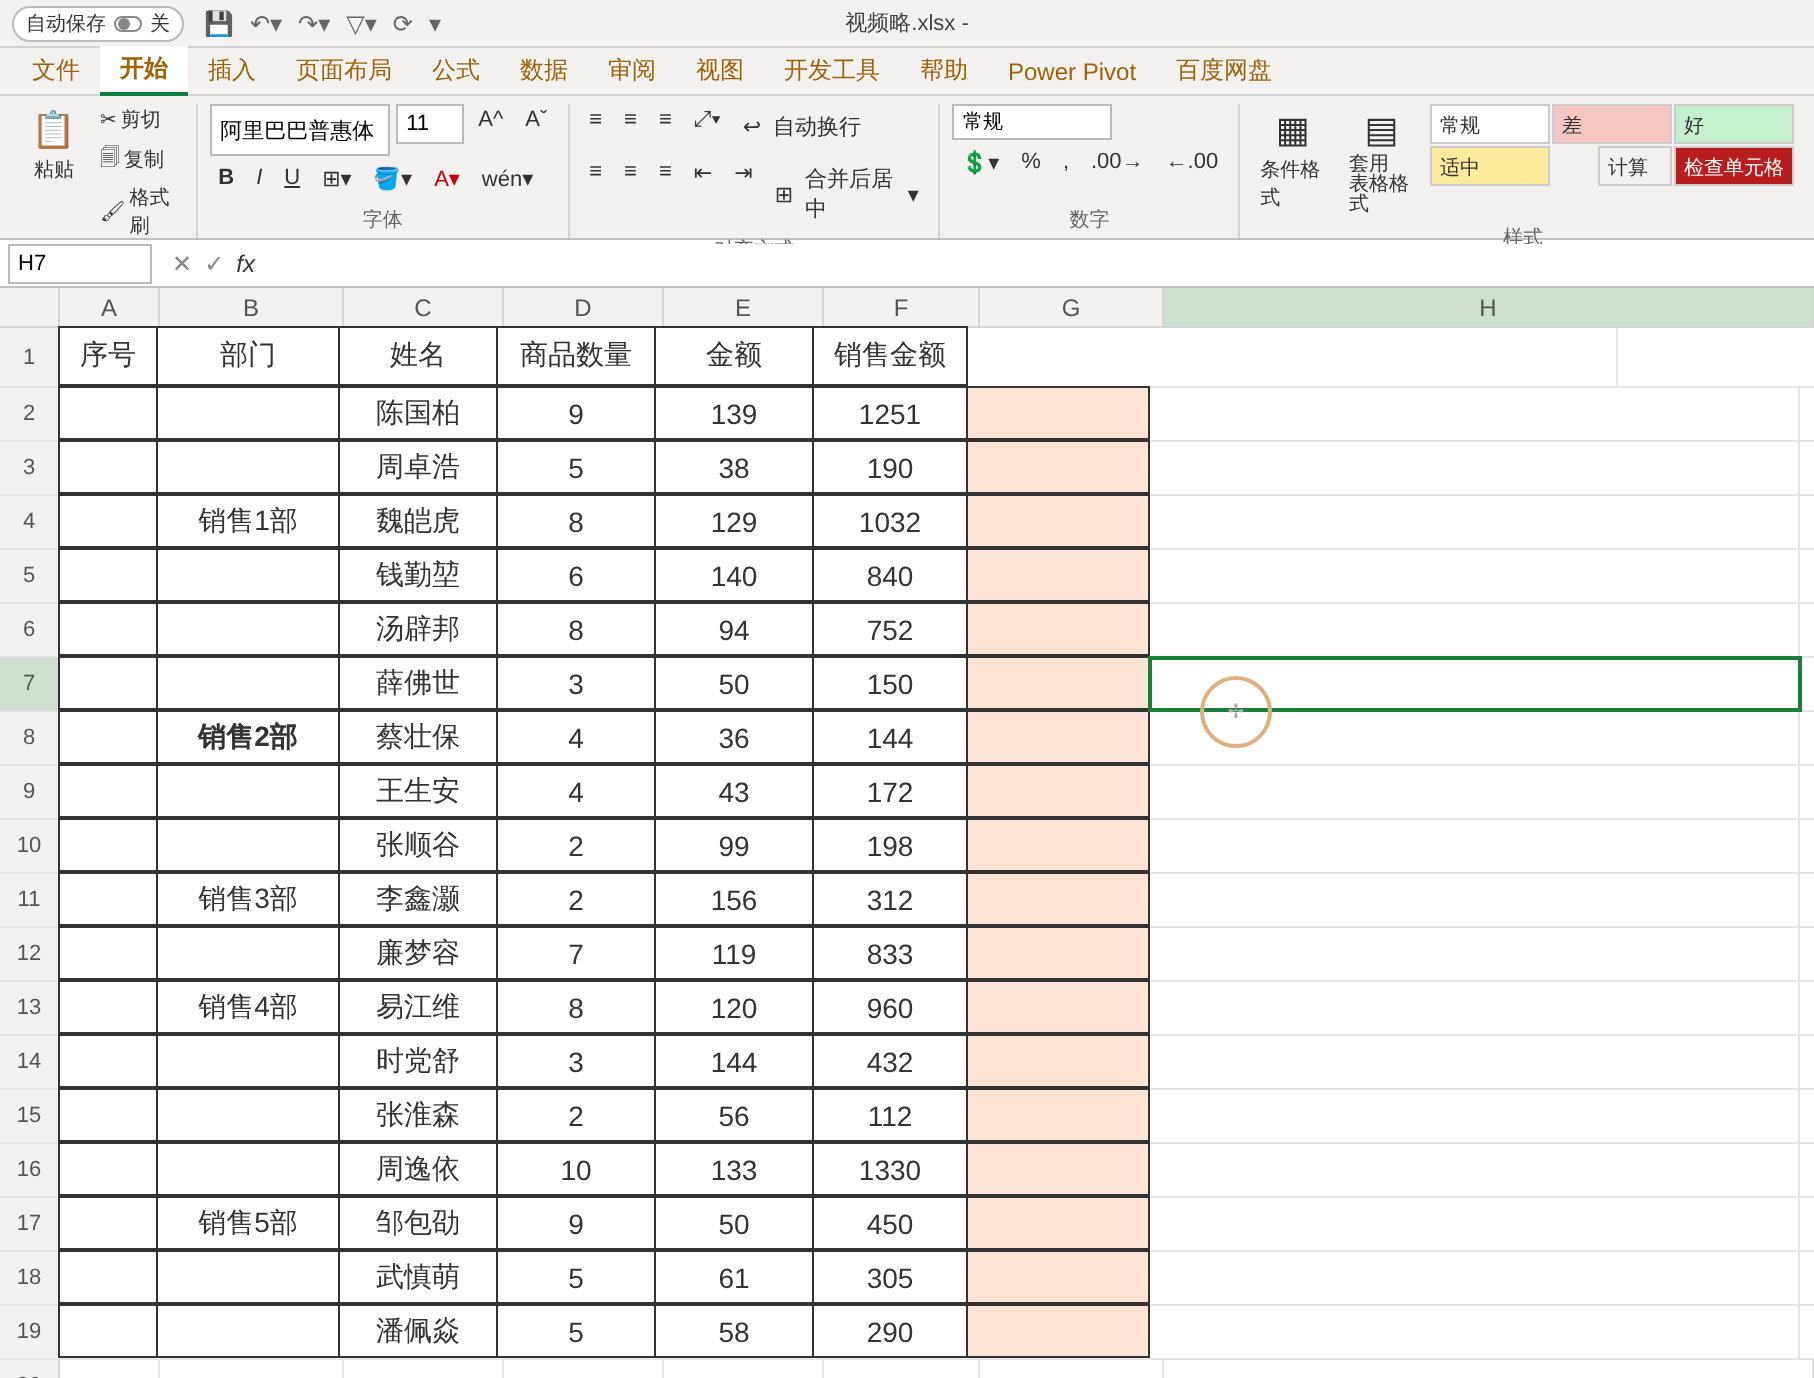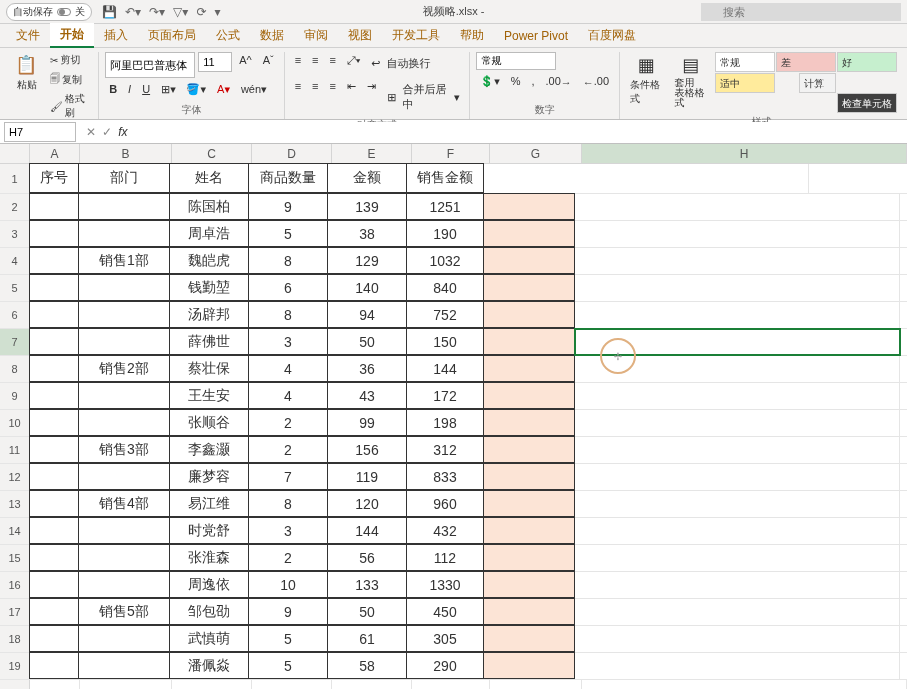--- a/index.html
+++ b/index.html
@@ -38,21 +38,21 @@
 .btnrow { display: flex; gap: 3px; }
 .btnrow span { padding: 1px 3px; cursor: pointer; font-size: 11px; border: 1px solid transparent; }
 .numfmt { background: #fff; border: 1px solid #bbb; padding: 2px 4px; width: 80px; height: 18px; font-size: 10px; }
 .style-gallery { display: grid; grid-template-columns: repeat(3, 60px); gap: 1px; }
 .style-cell { border: 1px solid #ccc; padding: 3px 4px; font-size: 10px; text-align: left; height: 20px; }
 .sc-normal { background: #fff; }
 .sc-bad { background: #f4c7c3; }
 .sc-good { background: #c6efce; }
 .sc-yellow { background: #ffeb9c; }
 .sc-calc { background: #f2f2f2; margin-left: 23px; }
-.sc-check { background: #404040; color: #fff; margin-top: 20px; }
+.sc-check { background: #b91c1c; color: #fff; }
 
 
 .fbar { display: flex; align-items: center; height: 24px; border-bottom: 1px solid #c0c0c0; background: #fff; }
 .namebox { width: 72px; border: 1px solid #bbb; padding: 2px 4px; font-size: 11px; height: 20px; margin: 2px 4px; }
 .fbar-btns { display: flex; gap: 6px; padding: 0 6px; color: #888; }
 .fbar-btns span { cursor: pointer; font-size: 12px; }
 .fx { font-style: italic; color: #333; }
 .finput { flex: 1; border: none; padding: 2px 6px; font-size: 11px; height: 20px; }
 
 
@@ -94,25 +94,20 @@
   </div>
   <div class="qat">
     <span>💾</span>
     <span>↶▾</span>
     <span>↷▾</span>
     <span>▽▾</span>
     <span>⟳</span>
     <span>▾</span>
   </div>
   <div class="doc-title">视频略.xlsx -</div>
-  <div class="search-wrap">
-    <div class="search-box">
-      <input class="search-input" placeholder="搜索" style="">
-    </div>
-  </div>
 </div>
 
 <div class="tabs" id="tabs">
     <div class="tab">文件</div>
     <div class="tab active">开始</div>
     <div class="tab">插入</div>
     <div class="tab">页面布局</div>
     <div class="tab">公式</div>
     <div class="tab">数据</div>
     <div class="tab">审阅</div>
@@ -317,21 +312,21 @@
         <div class="cell C bordered">薛佛世</div>
         <div class="cell D bordered">3</div>
         <div class="cell E bordered">50</div>
         <div class="cell F bordered">150</div>
         <div class="cell G gcol bordered" style="border-bottom: none;"></div>
         <div class="cell H sel-cell"></div>
       </div>
       <div class="row r8">
         <div class="rh">8</div>
         <div class="cell A bordered" style="border-top: 1px solid transparent; border-bottom: none;"></div>
-        <div class="cell B bordered" style="border-top: 1px solid transparent; border-bottom: none;">销售2部</div>
+        <div class="cell B bordered" style="border-top: 1px solid transparent; border-bottom: none; font-weight: bold;">销售2部</div>
         <div class="cell C bordered">蔡壮保</div>
         <div class="cell D bordered">4</div>
         <div class="cell E bordered">36</div>
         <div class="cell F bordered">144</div>
         <div class="cell G gcol bordered" style="border-top: 1px solid transparent; border-bottom: none;"></div>
         <div class="cell H"></div>
       </div>
       <div class="row r9">
         <div class="rh">9</div>
         <div class="cell A bordered" style="border-top: 1px solid transparent; border-bottom: none;"></div>

